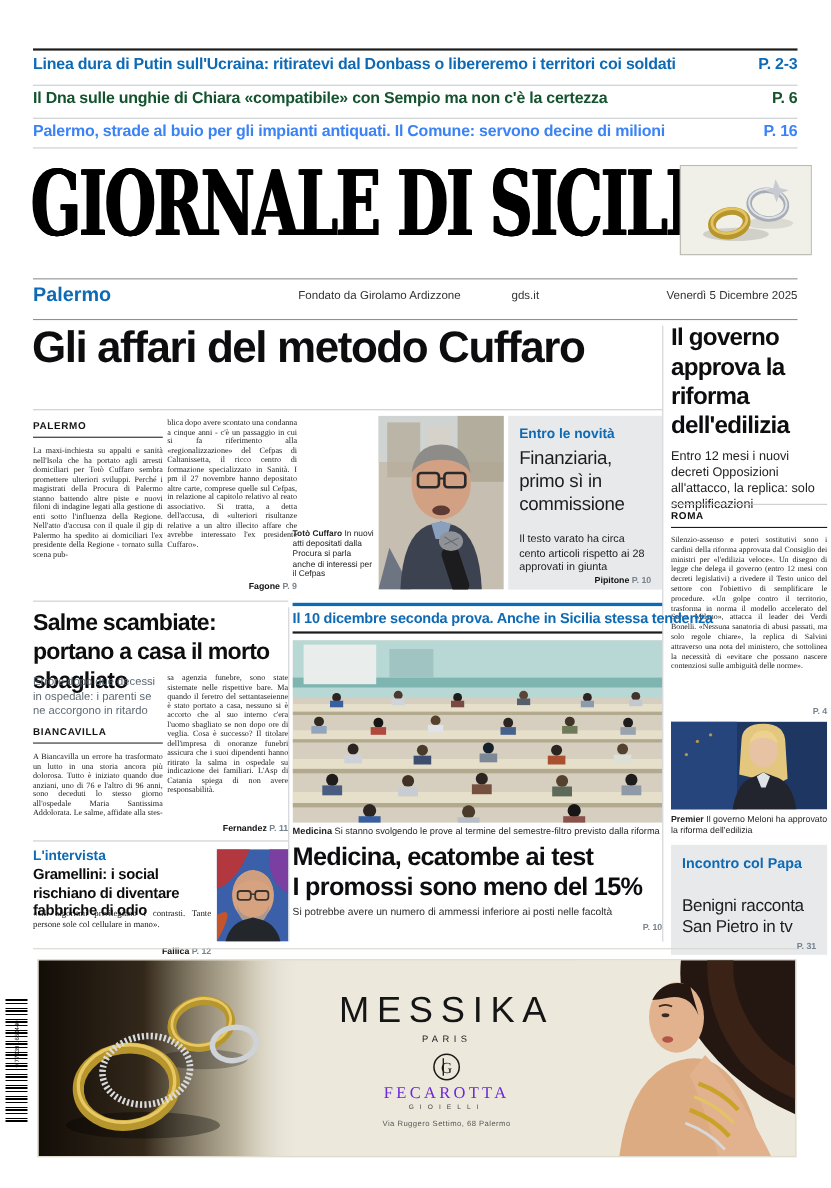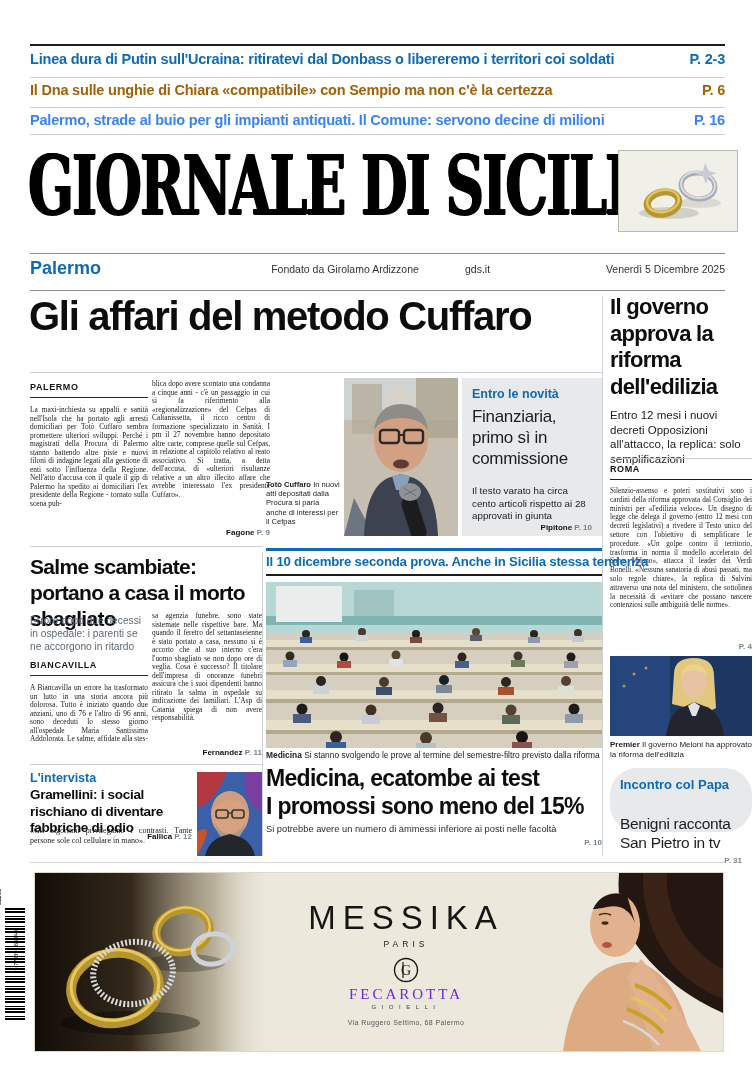--- a/index.html
+++ b/index.html
@@ -8,21 +8,21 @@
   .abs{position:absolute;}
   
   .rule{position:absolute;background:#c9ccd0;height:1px;}
   .rule-dark{position:absolute;background:#1c1c1c;}
   .rule-mid{position:absolute;background:#8d9094;height:1px;}
   .vrule{position:absolute;width:1px;background:#cfd2d6;}
   
   .strip-item{position:absolute;left:30px;width:695px;font-weight:bold;font-size:14.5px;
               letter-spacing:-0.2px;white-space:nowrap;}
   .strip-item .pg{position:absolute;right:0;top:0;}
-  .c-blue{color:#0e6ab5;} .c-black{color:#a16207;} .c-gray{color:#3b82f6;}
+  .c-blue{color:#0e6ab5;} .c-black{color:#14532d;} .c-gray{color:#3b82f6;}
   
   .logo{position:absolute;left:28px;top:138px;font-family:"DejaVu Serif",serif;font-weight:bold;
         font-size:77px;letter-spacing:-3px;color:#000;transform:scaleX(0.70) scaleY(1.06);
         transform-origin:left top;white-space:nowrap;
         text-shadow:1px 0 #000,-1px 0 #000,0 0.5px #000;}
   .anno{position:absolute;left:440px;top:208px;width:162px;text-align:right;line-height:11px;}
   .anno .a1{font-size:8.5px;font-weight:bold;}
   .anno .a2{font-size:8.5px;color:#222;}
   .anno .a3{font-size:8.5px;color:#111;}
   .anno .a4{font-size:5.8px;color:#333;margin-top:2px;}
@@ -186,21 +186,21 @@
       <path d="M71 20 Q74 8 84 8 Q95 8 97 20 Q90 14 84 15 Q77 14 71 20 Z" fill="#ecd28e"></path>
       <path d="M56 80 Q60 54 76 50 L84 46 L94 50 Q110 54 114 80 Z" fill="#23252e"></path>
       <path d="M78 50 L84 46 L90 50 L86 60 L82 60 Z" fill="#dfe3e8"></path>
     </svg>
   </div>
   <div class="abs photo-cap" style="left:610px;top:740px;width:142px;font-size:8px;line-height:10px;">
     <span class="nm">Premier</span>
     <span>Il governo Meloni ha approvato la riforma dell'edilizia</span>
   </div>
 
-  <div class="graybox" style="left:610px;top:768px;width:142px;height:64px;border-radius:27px;">
+  <div class="graybox" style="left:610px;top:768px;width:142px;height:100px;">
     <div style="padding:9px 10px;">
       <div class="gb-kicker" style="font-size:13px;">Incontro col Papa</div>
       <div class="gb-head" style="font-size:15.5px;line-height:19px;margin-top:22px;">Benigni racconta San Pietro in tv</div>
       <div class="sig" style="margin-top:4px;">
         <span class="pg">P. 31</span>
       </div>
     </div>
   </div>
 
   <div class="rule" style="left:30px;top:546px;width:232px;"></div>
@@ -211,21 +211,21 @@
   <div class="abs serif-body" style="left:152px;top:612px;width:110px;height:136px;">sa agenzia funebre, sono state sistemate nelle rispettive bare. Ma quando il feretro del settantaseienne è stato portato a casa, nessuno si è accorto che al suo interno c'era l'uomo sbagliato se non dopo ore di veglia. Cosa è successo? Il titolare dell'impresa di onoranze funebri assicura che i suoi dipendenti hanno ritirato la salma in ospedale su indicazione dei familiari. L'Asp di Catania spiega di non avere responsabilità.</div>
   <div class="abs sig" style="left:152px;top:748px;width:110px;">
     <span class="nm">Fernandez</span>
     <span class="pg">P. 11</span>
   </div>
   <div class="rule" style="left:30px;top:764px;width:232px;"></div>
 
   <div class="abs blue-kicker" style="left:30px;top:771px;">L'intervista</div>
   <div class="abs serif-body" style="left:30px;top:826px;width:162px;height:22px;font-size:8px;line-height:10px;">«Gli algoritmi privilegiano i contrasti. Tante persone sole col cellulare in mano».</div>
   <div class="abs h-sec" style="left:30px;top:787px;width:168px;font-size:13.5px;line-height:16.5px;letter-spacing:-0.3px;">Gramellini: i social rischiano di diventare fabbriche di odio</div>
-  <div class="abs sig" style="left:30px;top:832px;width:162px;">
+  <div class="abs sig" style="left:30px;top:860px;width:162px;">
     <span class="nm">Fallica</span>
     <span class="pg">P. 12</span>
   </div>
   <div class="abs" style="left:197px;top:772px;width:65px;height:84px;">
     <svg width="65" height="84" viewBox="0 0 65 84">
       <rect width="65" height="84" fill="#3b5fa8"></rect>
       <path d="M0 0 L30 0 Q18 30 0 36 Z" fill="#b2373f"></path>
       <path d="M65 0 L65 40 Q45 30 48 0 Z" fill="#7a3fa0"></path>
       <path d="M0 60 Q20 48 0 84 Z" fill="#c4542c"></path>
       <ellipse cx="33" cy="42" rx="19" ry="23" fill="#d6a27f"></ellipse>

